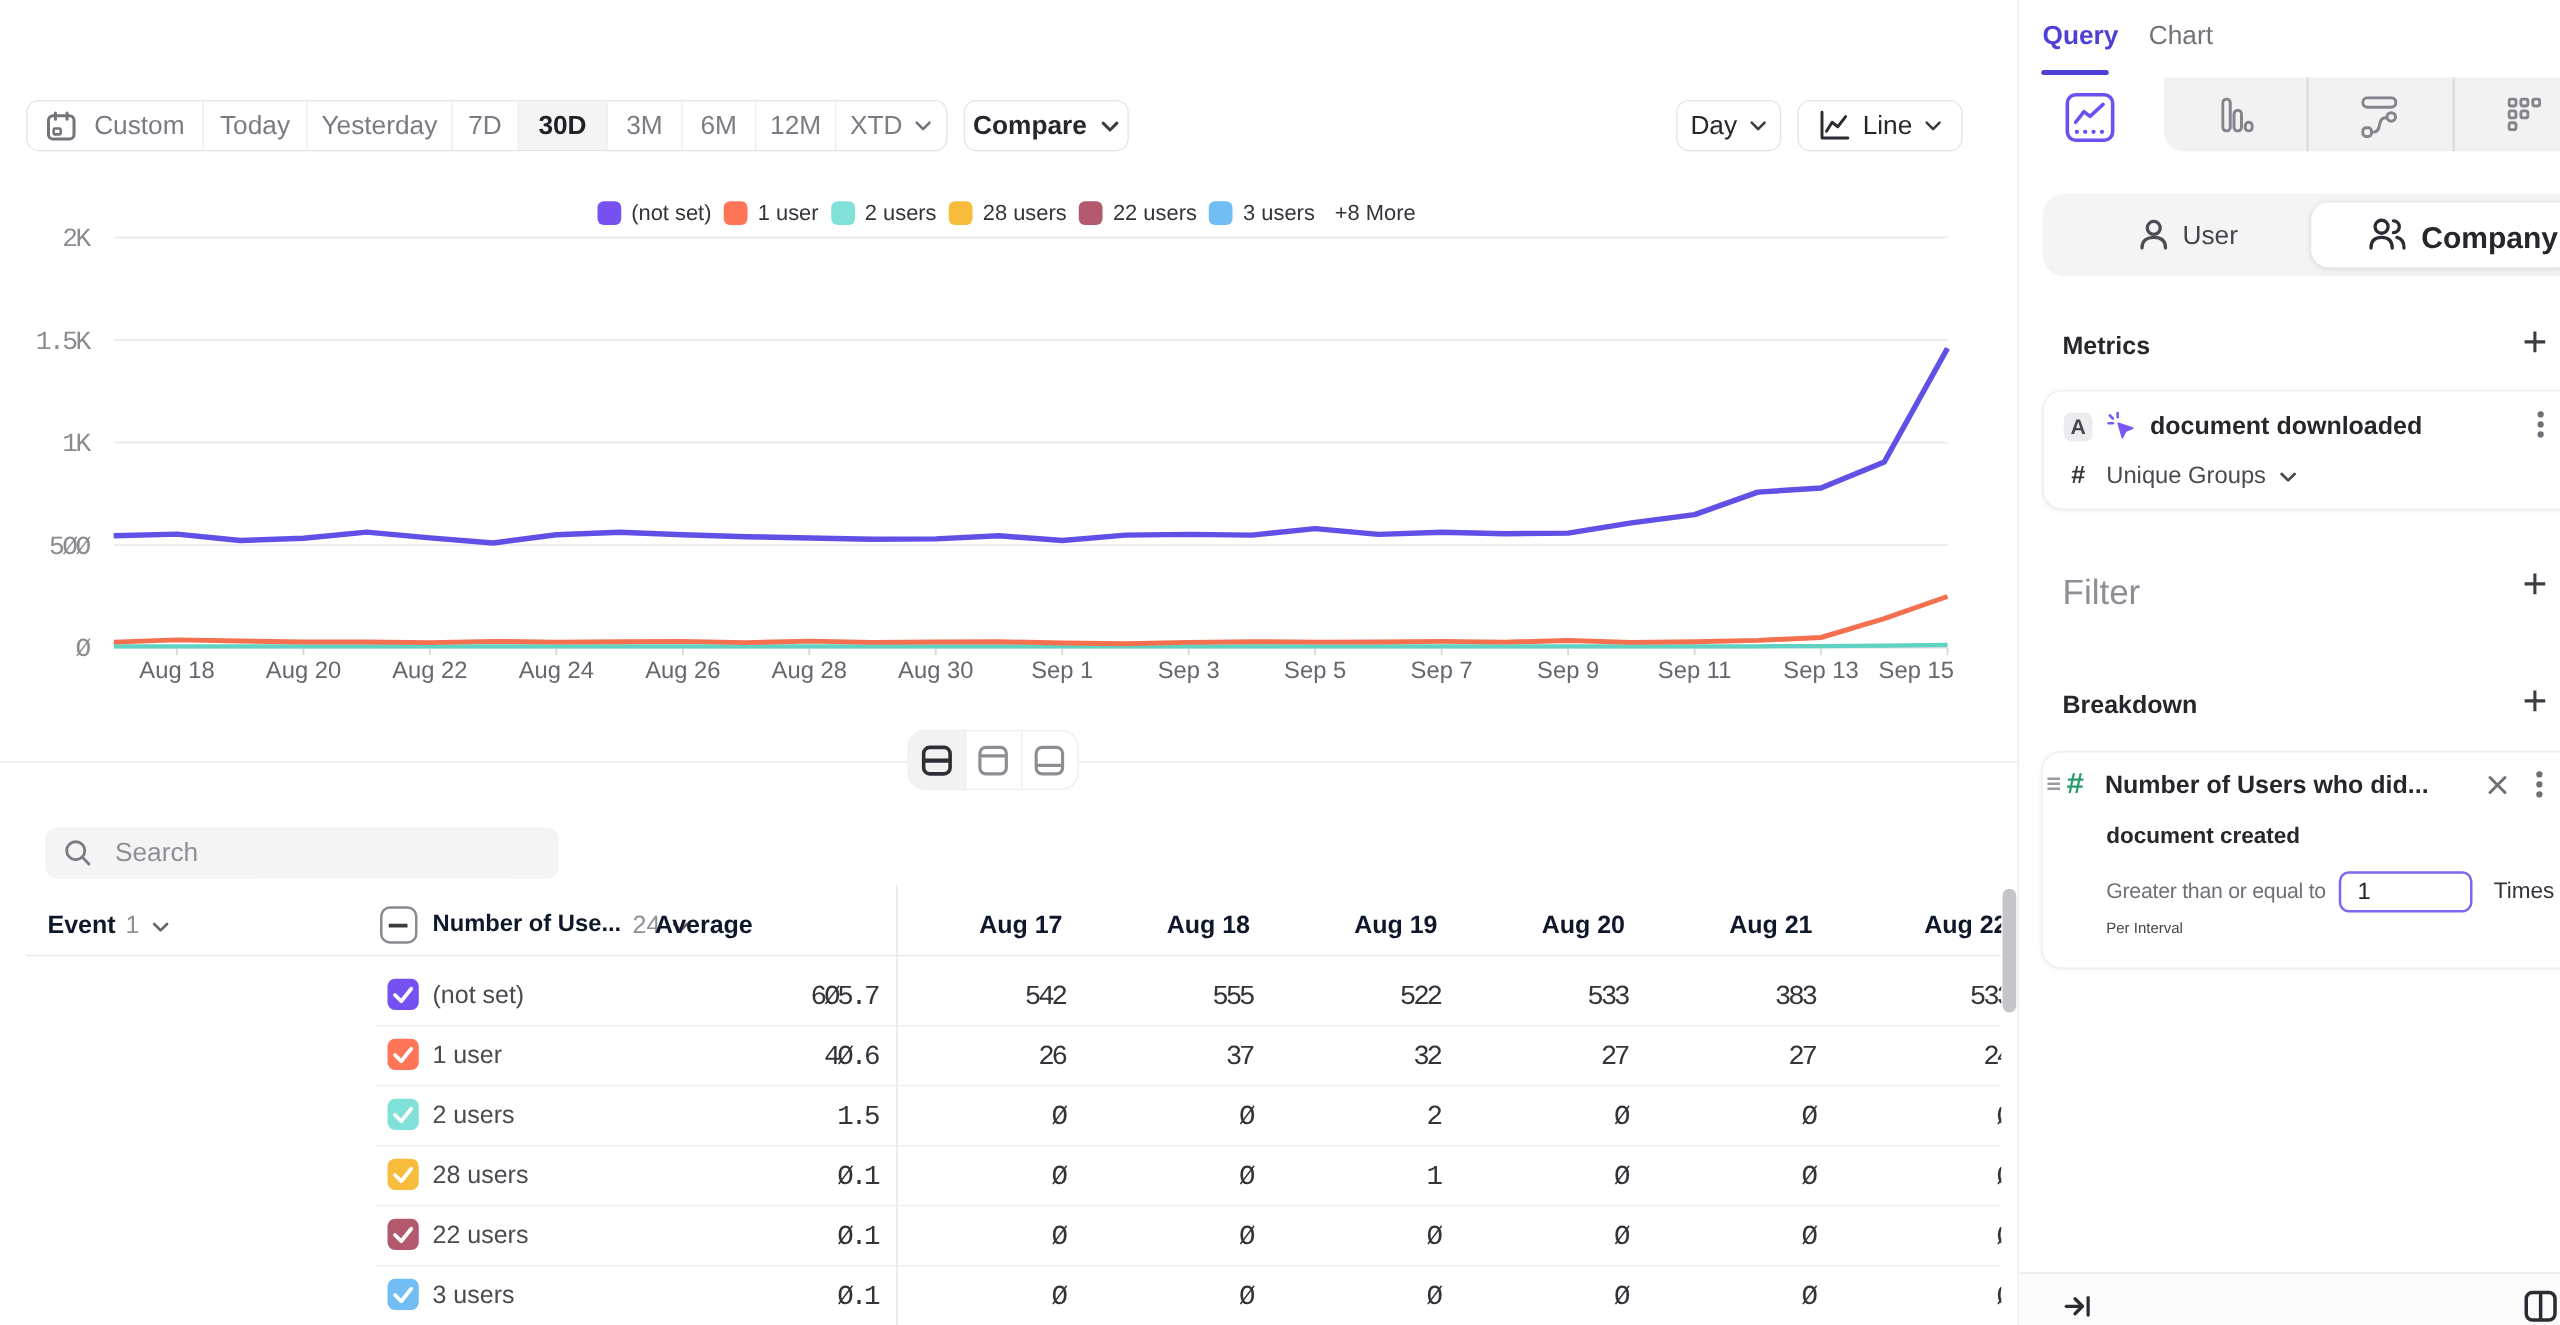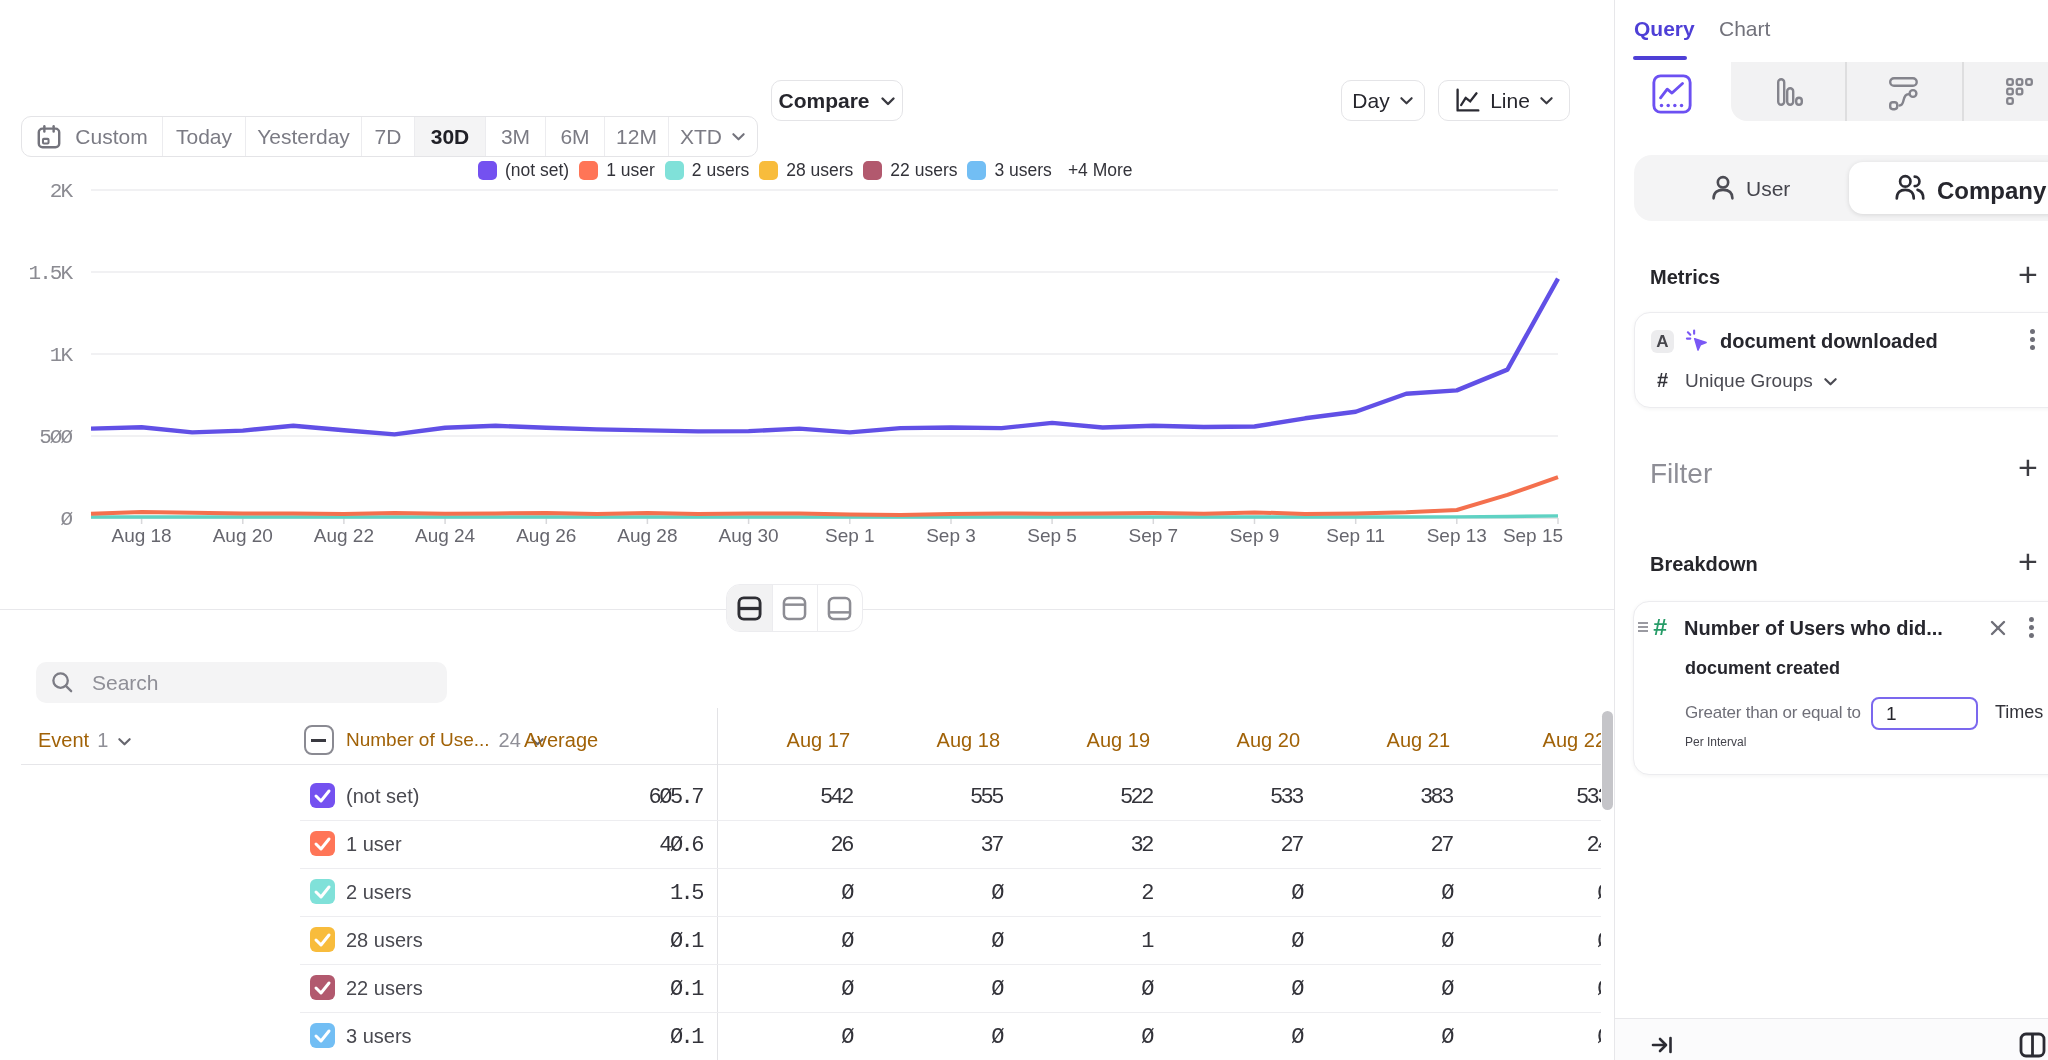--- a/index.html
+++ b/index.html
@@ -2,37 +2,37 @@
 <html><head>
 <meta charset="utf-8">
 <style>
 html,body{margin:0;padding:0;background:#fff;}
 body{width:2048px;height:1060px;position:relative;overflow:hidden;
   font-family:"Liberation Sans",sans-serif;color:#2b2b33;}
 .abs{position:absolute;}
 .mono{font-family:"Liberation Mono",monospace;letter-spacing:-2.5px;}
 
 .seg{left:21px;top:80px;width:737px;height:41px;border:1px solid #e4e4e7;border-radius:10px;
-  display:flex;align-items:stretch;box-sizing:border-box;background:#fff;margin-top:36px;}
+  display:flex;align-items:stretch;box-sizing:border-box;background:#fff;}
 .seg .cell{display:flex;align-items:center;justify-content:center;color:#7b7b84;
   font-size:21px;border-right:1px solid #ececef;box-sizing:border-box;}
 .seg .cell:last-child{border-right:none;}
 .seg .sel{background:#f4f4f5;color:#202027;font-weight:700;}
 .btn{border:1px solid #e4e4e7;border-radius:10px;height:41px;box-sizing:border-box;background:#fff;
   display:flex;align-items:center;justify-content:center;font-size:21px;color:#26262d;font-weight:700;}
 
 .legend{left:478px;top:159px;height:22px;display:flex;align-items:center;font-size:17.5px;color:#33333a;}
 .sw{width:19px;height:19px;border-radius:5px;margin-right:8px;flex:none;}
 .litem{display:flex;align-items:center;margin-right:10px;}
 
 .search{left:36px;top:662px;width:411px;height:41px;background:#f4f4f5;border-radius:10px;
   display:flex;align-items:center;}
 .evcell{left:21px;top:772px;width:264px;height:288px;background:#f4f4f5;border-radius:8px;
   overflow:hidden;box-sizing:border-box;padding:11px 0 0 17px;font-size:20px;color:#5a5a62;white-space:nowrap;}
-.hdr{font-weight:400;font-size:20px;color:#a16207;}
+.hdr{font-weight:700;font-size:20px;color:#0f172a;}
 .rowlab{font-size:20px;color:#494950;}
 .val{font-size:22px;color:#33333a;text-align:right;}
 .rline{position:absolute;left:300px;width:1301px;height:1px;background:#ededf0;}
 .flexrow{display:flex;align-items:center;}
 
 .panel{left:1614px;top:0;width:434px;height:1060px;background:#fff;border-left:1px solid #e7e7ea;}
 .gray-tab{background:#f2f2f3;}
 .ptitle{font-weight:700;font-size:20px;color:#26262b;}
 .plus{font-size:34px;font-weight:400;color:#3c3c42;line-height:30px;}
 .card{background:#fff;border:1px solid #ececef;border-radius:16px;box-shadow:0 1px 4px rgba(0,0,0,0.05);}
@@ -77,21 +77,21 @@
       <polyline points="2.5,5.5 8,11 13.5,5.5" fill="none" stroke="#3a3a41" stroke-width="2.2" stroke-linecap="round" stroke-linejoin="round"></polyline>
     </svg></div>
 
 <div class="abs legend">
   <div class="litem"><span class="sw" style="background:#7451f0"></span>(not set)</div>
   <div class="litem"><span class="sw" style="background:#ff7557"></span>1 user</div>
   <div class="litem"><span class="sw" style="background:#80e1d9"></span>2 users</div>
   <div class="litem"><span class="sw" style="background:#f8bc3c"></span>28 users</div>
   <div class="litem"><span class="sw" style="background:#b2596e"></span>22 users</div>
   <div class="litem"><span class="sw" style="background:#72bef4"></span>3 users</div>
-  <div class="litem" style="margin-left:6px">+4 More</div>
+  <div class="litem" style="margin-left:6px">+8 More</div>
 </div>
 
 <div class="abs" style="left:0;top:150px;width:1614px;height:420px;padding-left:36px;">
     <svg width="1614" height="420" viewBox="0 150 1614 420" style="position:absolute;left:0;top:0">
 <line x1="91" y1="190" x2="1558" y2="190" stroke="#ececef" stroke-width="1.6"></line>
 <text x="71" y="197" text-anchor="end" font-family="Liberation Mono,monospace" font-size="21" letter-spacing="-2" fill="#8b8b92">2K</text>
 <line x1="91" y1="272" x2="1558" y2="272" stroke="#ececef" stroke-width="1.6"></line>
 <text x="71" y="279" text-anchor="end" font-family="Liberation Mono,monospace" font-size="21" letter-spacing="-2" fill="#8b8b92">1.5K</text>
 <line x1="91" y1="354" x2="1558" y2="354" stroke="#ececef" stroke-width="1.6"></line>
 <text x="71" y="361" text-anchor="end" font-family="Liberation Mono,monospace" font-size="21" letter-spacing="-2" fill="#8b8b92">1K</text>

